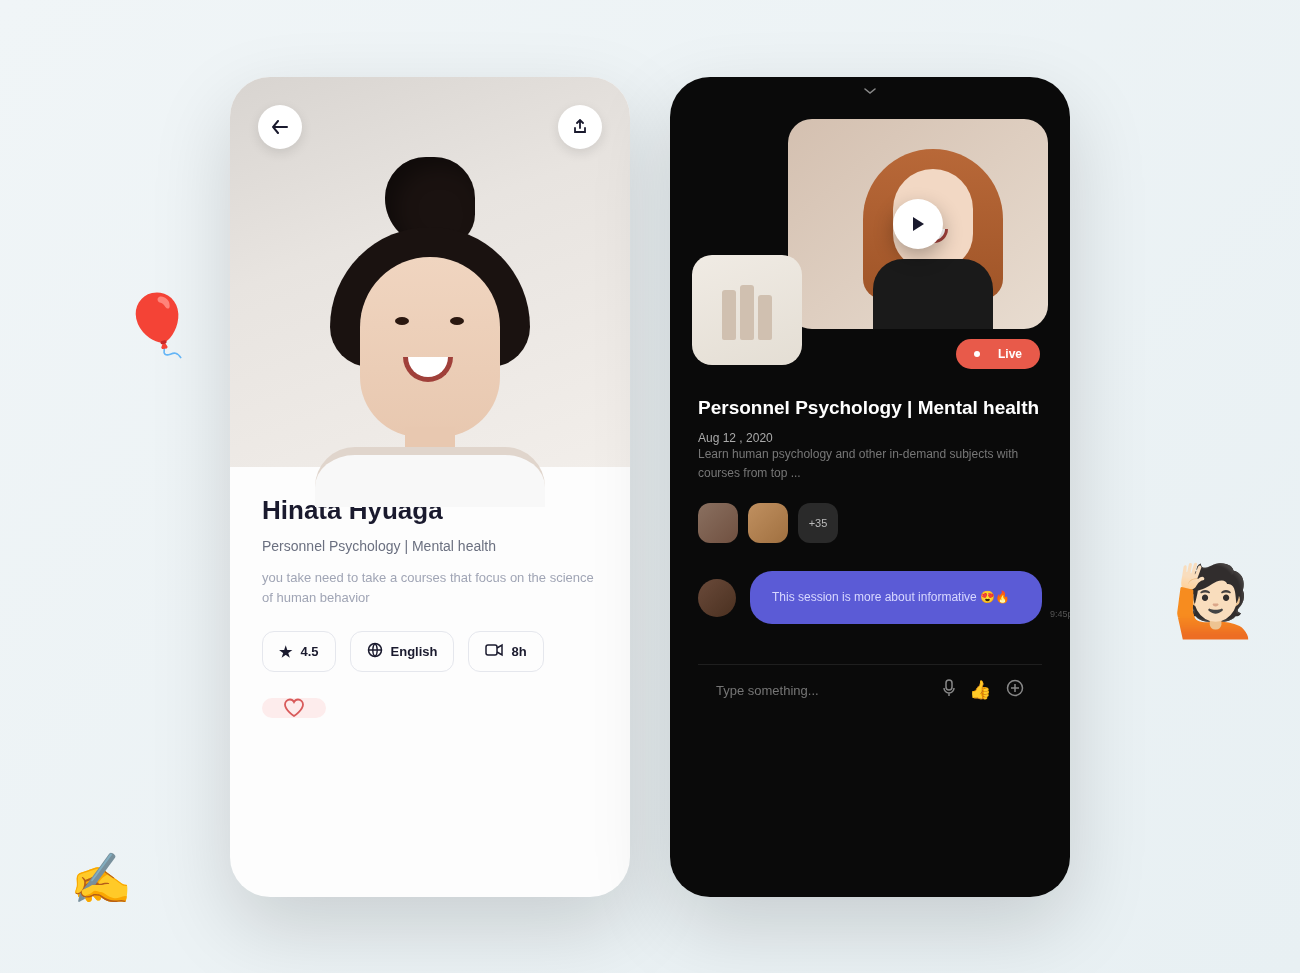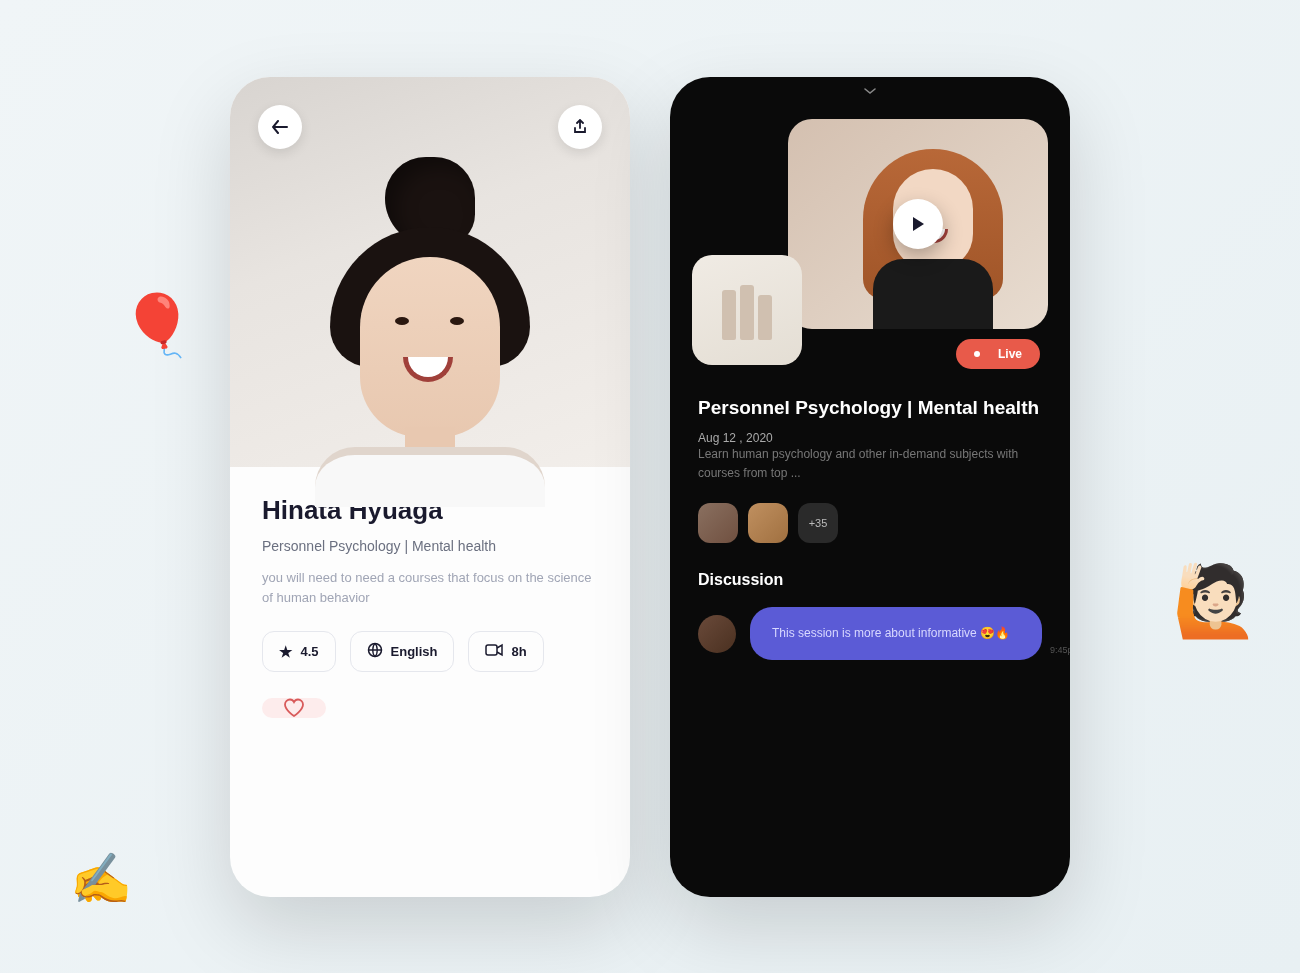--- a/index.html
+++ b/index.html
@@ -220,21 +220,21 @@
       <div class="icon-btn share-btn">
         <svg width="16" height="16" viewBox="0 0 16 16">
             <path d="M8 1 L8 9 M5 4 L8 1 L11 4 M3 9 v4 h10 v-4" stroke="#1a1a2e" stroke-width="1.8" fill="none" stroke-linecap="round"></path>
           </svg>
       </div>
     </div>
 
     <div class="content-light">
       <h1 class="instructor-name">Hinata Hyuaga</h1>
       <div class="specialty">Personnel Psychology | Mental health</div>
-      <div class="description">you will need to need a courses that focus on the science of human behavior</div>
+      <div class="description">you take need to take a courses that focus on the science of human behavior</div>
 
       <div class="stats-row">
         <div class="stat-chip">
           <span class="ic">★</span>
           <span>4.5</span>
         </div>
         <div class="stat-chip">
           <span class="ic">
             <svg width="16" height="16" viewBox="0 0 16 16">
                 <circle cx="8" cy="8" r="6.5" stroke="#1a1a2e" stroke-width="1.5" fill="none"></circle>
@@ -305,26 +305,41 @@
       <div class="session-title">Personnel Psychology | Mental health</div>
       <div class="session-date">Aug 12 , 2020</div>
       <div class="session-desc">Learn human psychology and other in-demand subjects with courses from top ...</div>
 
       <div class="avatars-row">
         <div class="avatar av1"></div>
         <div class="avatar av2"></div>
         <div class="avatar avatar-more">+35</div>
       </div>
 
-      <div class="discussion-title">Discussion</div>
 
       <div class="discussion-row">
         <div class="disc-avatar"></div>
         <div class="disc-bubble">
           <span>This session is more about informative 😍🔥</span>
           <span class="disc-time">9:45pm</span>
         </div>
       </div>
     </div>
 
+    <div class="input-bar">
+      <input class="type-input" placeholder="Type something..." style="">
+      <span class="input-icon">
+        <svg width="14" height="18" viewBox="0 0 14 18">
+            <rect x="4" y="1" width="6" height="10" rx="3" stroke="#888" stroke-width="1.5" fill="none"></rect>
+            <path d="M2 9 a5 5 0 0 0 10 0 M7 14 v3" stroke="#888" stroke-width="1.5" fill="none"></path>
+          </svg>
+      </span>
+      <span class="input-icon thumbup">👍</span>
+      <span class="input-icon">
+        <svg width="18" height="18" viewBox="0 0 18 18">
+            <circle cx="9" cy="9" r="7.5" stroke="#888" stroke-width="1.5" fill="none"></circle>
+            <path d="M9 5 v8 M5 9 h8" stroke="#888" stroke-width="1.5"></path>
+          </svg>
+      </span>
+    </div>
   </div>
 
 </div>
 
 </body></html>

